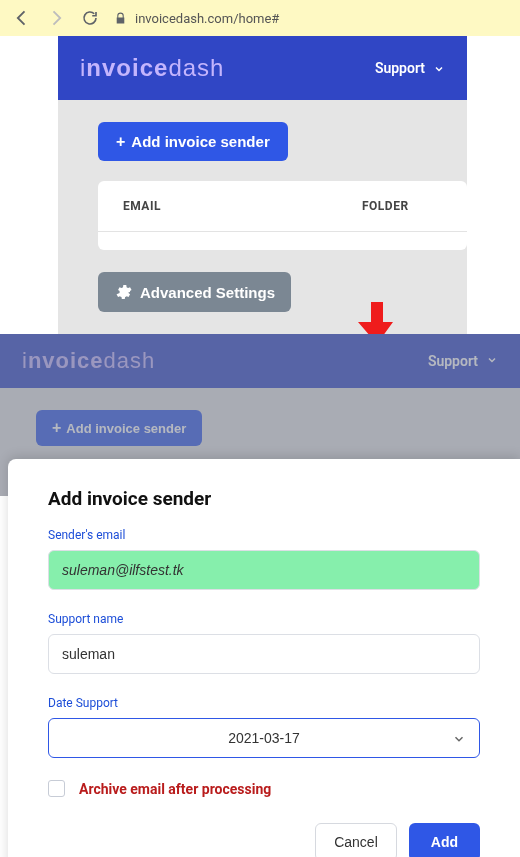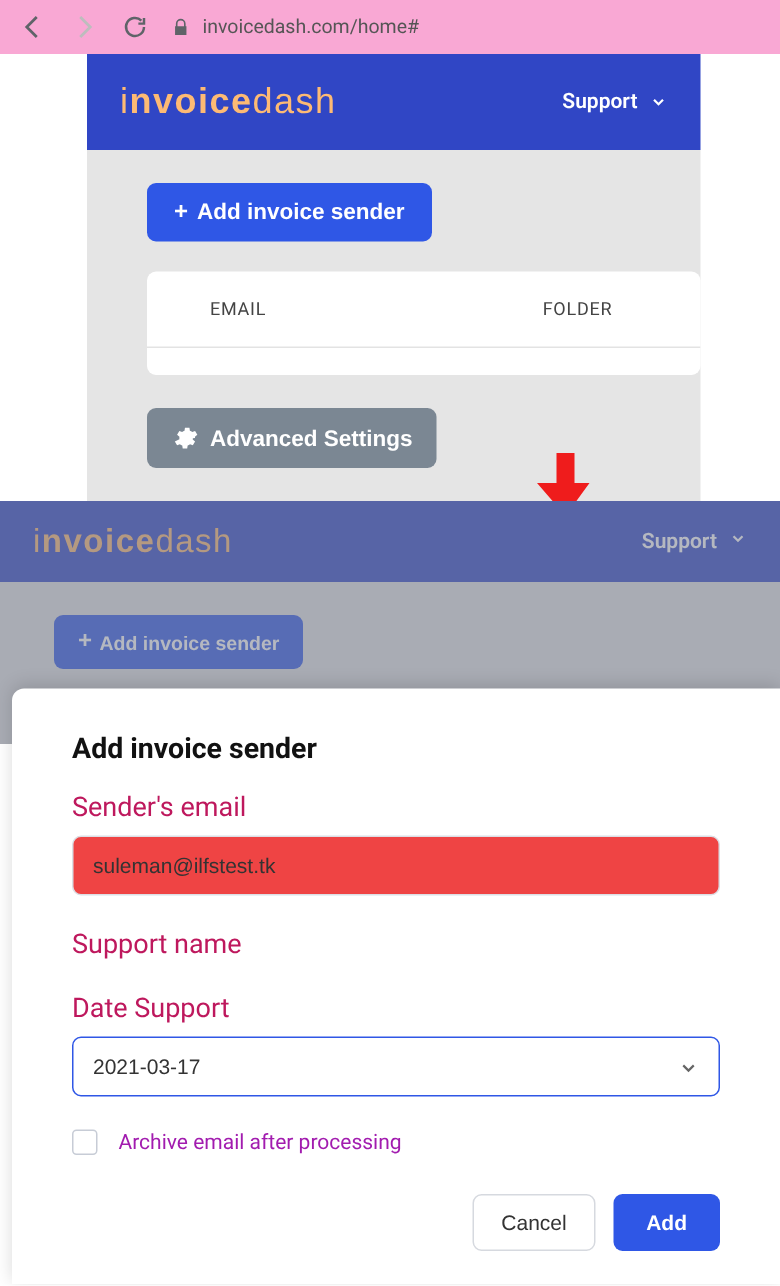--- a/index.html
+++ b/index.html
@@ -1,70 +1,70 @@
 <!DOCTYPE html>
 <html><head>
   <meta charset="utf-8">
   <style>
     * { margin: 0; padding: 0; box-sizing: border-box; }
     body { font-family: -apple-system, BlinkMacSystemFont, "Segoe UI", Roboto, Arial, sans-serif; background: #fff; width: 520px; height: 857px; overflow: hidden; position: relative; }
 
     
-    .browser-bar { display: flex; align-items: center; gap: 14px; padding: 8px 12px; background: #f9a8d4; }
+    .browser-bar { display: flex; align-items: center; gap: 14px; padding: 8px 12px; background: #fef9c3; }
     .nav-arrow, .reload { width: 20px; height: 20px; display: inline-flex; align-items: center; justify-content: center; color: #5f6368; cursor: pointer; }
     .nav-arrow.disabled { color: #bdbdbd; }
     .url-area { display: flex; align-items: center; gap: 8px; font-size: 13px; color: #555; }
     .lock-icon { width: 13px; height: 13px; }
 
     
     .panel1 { margin: 0 0 0 58px; width: 409px; }
     .header1 { background: #3046c5; display: flex; align-items: center; justify-content: space-between; padding: 18px 22px; }
-    .logo { color: #fdba74; font-weight: 600; font-size: 24px; letter-spacing: 1px; font-family: "Segoe UI", Arial, sans-serif; }
+    .logo { color: #c4b5fd; font-weight: 600; font-size: 24px; letter-spacing: 1px; font-family: "Segoe UI", Arial, sans-serif; }
     .logo .normal { font-weight: 400; }
     .support { display: flex; align-items: center; gap: 8px; color: #fff; font-size: 14px; font-weight: 600; cursor: pointer; }
     .support .chev { width: 12px; height: 12px; }
 
     .body1 { background: #e5e5e5; padding: 22px 0 22px 40px; }
     .add-btn { background: #2f57e6; color: #fff; border: none; border-radius: 6px; padding: 11px 18px; font-size: 15px; font-weight: 600; display: inline-flex; align-items: center; gap: 6px; cursor: pointer; }
     .plus { font-size: 16px; font-weight: 600; line-height: 1; }
 
     .table-card { background: #fff; border-radius: 6px; margin-top: 20px; padding: 0; overflow: hidden; }
-    .table-head { display: flex; padding: 18px 42px; font-size: 12px; font-weight: 400; color: #444; letter-spacing: .5px; }
+    .table-head { display: flex; padding: 18px 25px; font-size: 12px; font-weight: 700; color: #444; letter-spacing: .5px; }
     .col-email { flex: 1; }
-    .col-folder { width: 80px; text-align: center; }
+    .col-folder { width: 80px; }
     .divider { height: 1px; background: #e3e3e3; margin: 0 0 18px 0; }
 
     .adv-btn { background: #7b8793; color: #fff; border: none; border-radius: 6px; padding: 11px 16px; font-size: 15px; font-weight: 600; display: inline-flex; align-items: center; gap: 8px; margin-top: 22px; cursor: pointer; }
     .gear-icon { width: 18px; height: 18px; }
 
     
     .red-arrow { position: absolute; left: 358px; top: 302px; width: 38px; height: 42px; }
 
     
     .panel2-wrap { position: relative; width: 520px; }
     .overlay-dim { position: absolute; inset: 0; background: rgba(120,125,140,.55); z-index: 1; pointer-events: none; }
     .header2 { position: relative; display: flex; align-items: center; justify-content: space-between; padding: 14px 22px; background: #3046c5; }
     .header2 .support2 { display: flex; align-items: center; gap: 8px; color: #fff; font-size: 14px; font-weight: 600; }
     .body2 { position: relative; background: #e5e5e5; padding: 22px 0 50px 36px; }
     .add-btn2 { background: #2f57e6; color: #fff; border: none; border-radius: 6px; padding: 10px 16px; font-size: 13px; font-weight: 600; display: inline-flex; align-items: center; gap: 5px; }
 
     
     .dialog { position: absolute; left: 8px; right: 0; top: 459px; background: #fff; border-radius: 8px 0 0 0; box-shadow: 0 -2px 12px rgba(0,0,0,.15); padding: 28px 40px 22px 40px; z-index: 5; }
     .dialog h2 { font-size: 19px; font-weight: 700; color: #111; margin-bottom: 18px; }
     .field { margin-bottom: 22px; }
-    .field label { display: block; font-size: 18px; color: #be185d; margin-bottom: 8px; }
+    .field label { display: block; font-size: 12px; color: #1d4ed8; margin-bottom: 8px; }
     .input { width: 100%; padding: 11px 13px; font-size: 14px; border: 1px solid #dcdfe5; border-radius: 6px; color: #333; background: #fff; outline: none; }
-    .input.active { border: 1.5px solid #2f57e6; }
-    .input.highlight { background: #ef4444; }
+    .input.active { border: 1.5px solid #2f57e6; text-align: center; }
+    .input.highlight { background: #86efac; font-style: italic; }
     .select-wrap { position: relative; }
     .select-chev { position: absolute; right: 14px; top: 50%; transform: translateY(-50%); width: 14px; height: 14px; color: #666; pointer-events: none; }
 
     .checkbox-row { display: flex; align-items: center; gap: 14px; margin-top: 6px; }
     .checkbox { width: 17px; height: 17px; border: 1px solid #c7ccd6; border-radius: 3px; cursor: pointer; }
-    .checkbox-label { font-size: 14px; font-weight: 400; color: #a21caf; }
+    .checkbox-label { font-size: 14px; font-weight: 700; color: #b91c1c; }
 
     .dialog-actions { display: flex; justify-content: flex-end; gap: 12px; margin-top: 26px; }
     .btn-cancel { background: #fff; color: #333; border: 1px solid #d6d9df; border-radius: 6px; padding: 10px 18px; font-size: 14px; font-weight: 500; cursor: pointer; }
     .btn-add { background: #2f57e6; color: #fff; border: none; border-radius: 6px; padding: 10px 22px; font-size: 14px; font-weight: 600; cursor: pointer; }
   </style>
 </head>
 <body>
 
 <div class="browser-bar">
   <span class="nav-arrow">
@@ -158,20 +158,21 @@
 <div class="dialog">
   <h2>Add invoice sender</h2>
 
   <div class="field">
     <label>Sender's email</label>
     <input class="input highlight" type="text" value="suleman@ilfstest.tk" style="">
   </div>
 
   <div class="field">
     <label>Support name</label>
+    <input class="input" type="text" value="suleman" style="">
   </div>
 
   <div class="field">
     <label>Date Support</label>
     <div class="select-wrap">
       <input class="input active" type="text" readonly="" value="2021-03-17" style="">
       <span class="select-chev">
         <svg viewBox="0 0 24 24" width="14" height="14" fill="none" stroke="#666" stroke-width="2.5">
             <path d="M6 9l6 6 6-6"></path>
           </svg>

